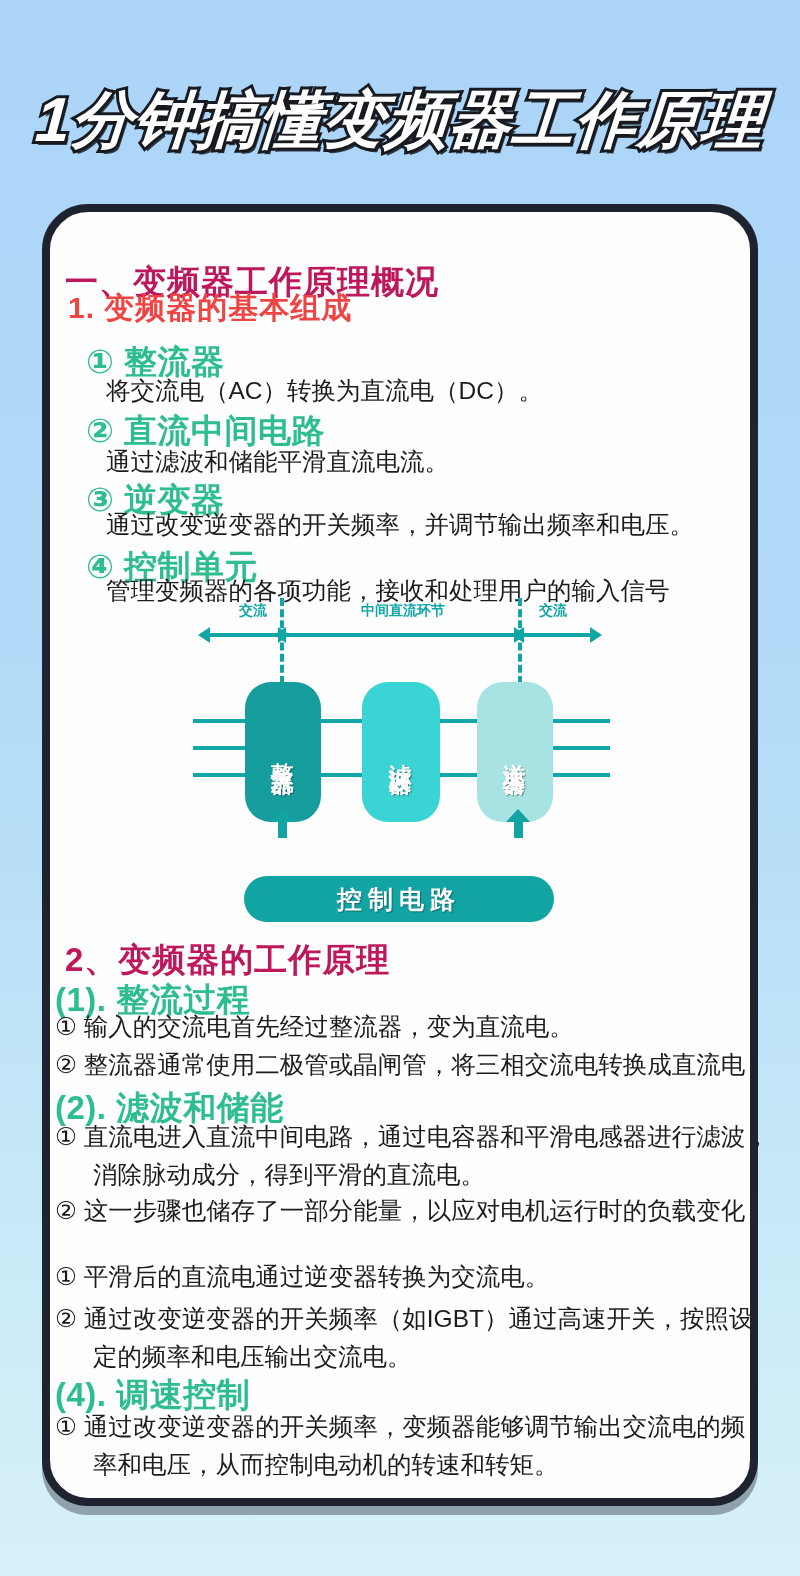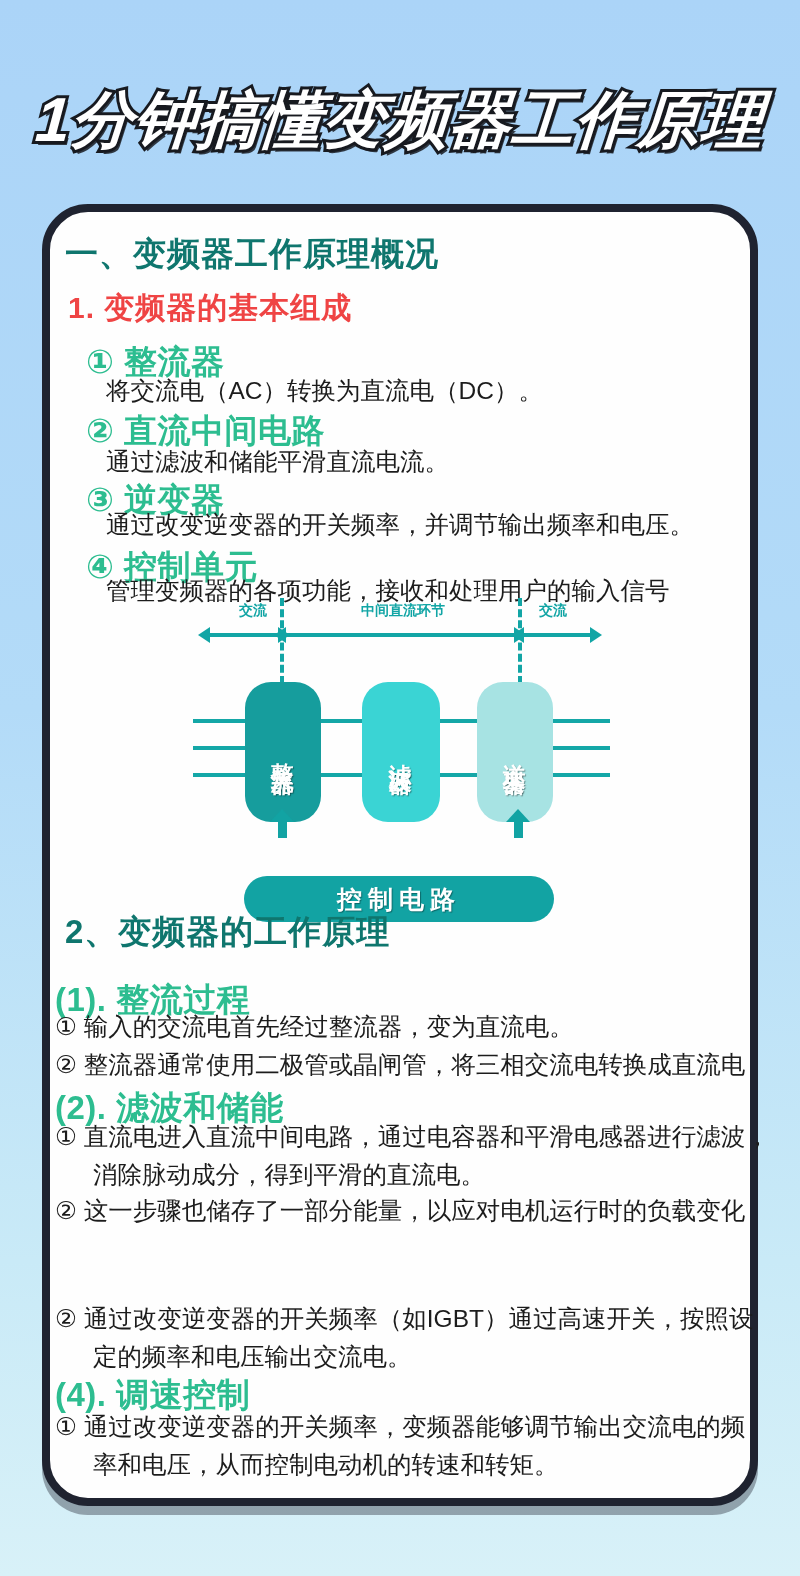--- a/index.html
+++ b/index.html
@@ -17,21 +17,21 @@
     white-space:nowrap;
   }
 
   
   .card{position:absolute;left:42px;top:204px;width:716px;height:1302px;box-sizing:border-box;
         background:#fefefe;border:8px solid #1f2330;border-radius:46px;
         box-shadow:0 9px 0 rgba(31,35,48,.38);}
   .content{position:absolute;left:0;top:0;right:0;bottom:0;}
   .content > div{position:absolute;white-space:nowrap;}
 
-  .h1{font-size:33px;font-weight:900;color:#0f766e;letter-spacing:1px;}
+  .h1{font-size:33px;font-weight:900;color:#be185d;letter-spacing:1px;margin-top:28px;}
   .h2{font-size:30px;font-weight:900;color:#ef4444;letter-spacing:1px;}
   .glabel{font-size:33px;font-weight:700;color:#2dbd90;letter-spacing:.5px;}
   .body-line{font-size:24.5px;font-weight:500;color:#1c1c1c;letter-spacing:0px;}
 
   
   .diagram{position:absolute;left:130px;top:386px;width:450px;height:292px;}
   .diagram *{box-sizing:border-box;}
   .dlabel{position:absolute;top:4px;font-size:14px;font-weight:700;color:#12a5a5;text-align:center;}
   .darrow{position:absolute;height:4px;background:#12a5a5;top:35px;}
   .darrow::before{content:"";position:absolute;left:-10px;top:-6px;width:0;height:0;
@@ -126,20 +126,21 @@
 
       <div class="glabel" style="left:5px;top:766px;">(1). 整流过程</div>
       <div class="body-line" style="left:5px;top:798px;">① 输入的交流电首先经过整流器，变为直流电。</div>
       <div class="body-line" style="left:5px;top:836px;">② 整流器通常使用二极管或晶闸管，将三相交流电转换成直流电</div>
 
       <div class="glabel" style="left:5px;top:874px;">(2). 滤波和储能</div>
       <div class="body-line" style="left:5px;top:908px;">① 直流电进入直流中间电路，通过电容器和平滑电感器进行滤波，</div>
       <div class="body-line" style="left:43px;top:946px;">消除脉动成分，得到平滑的直流电。</div>
       <div class="body-line" style="left:5px;top:982px;">② 这一步骤也储存了一部分能量，以应对电机运行时的负载变化</div>
 
+      <div class="body-line" style="left:5px;top:1048px;">① 平滑后的直流电通过逆变器转换为交流电。</div>
       <div class="body-line" style="left:5px;top:1090px;">② 通过改变逆变器的开关频率（如IGBT）通过高速开关，按照设</div>
       <div class="body-line" style="left:43px;top:1128px;">定的频率和电压输出交流电。</div>
 
       <div class="glabel" style="left:5px;top:1161px;">(4). 调速控制</div>
       <div class="body-line" style="left:5px;top:1198px;">① 通过改变逆变器的开关频率，变频器能够调节输出交流电的频</div>
       <div class="body-line" style="left:43px;top:1236px;">率和电压，从而控制电动机的转速和转矩。</div>
 
     </div>
   </div>
 </div>

